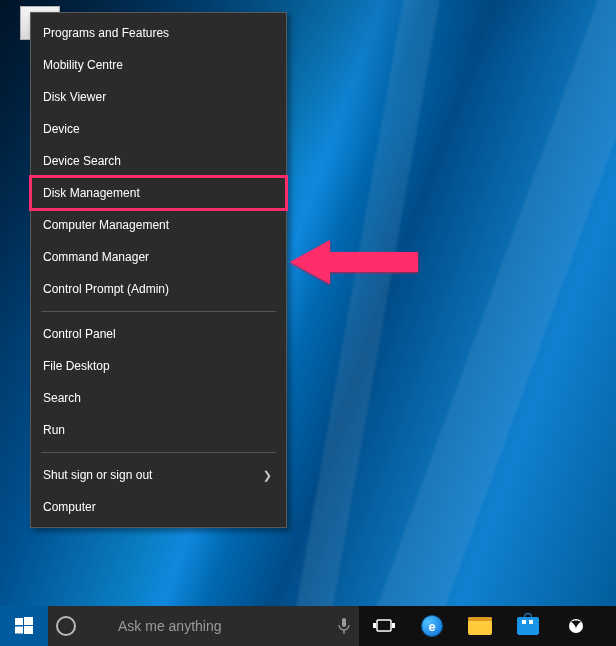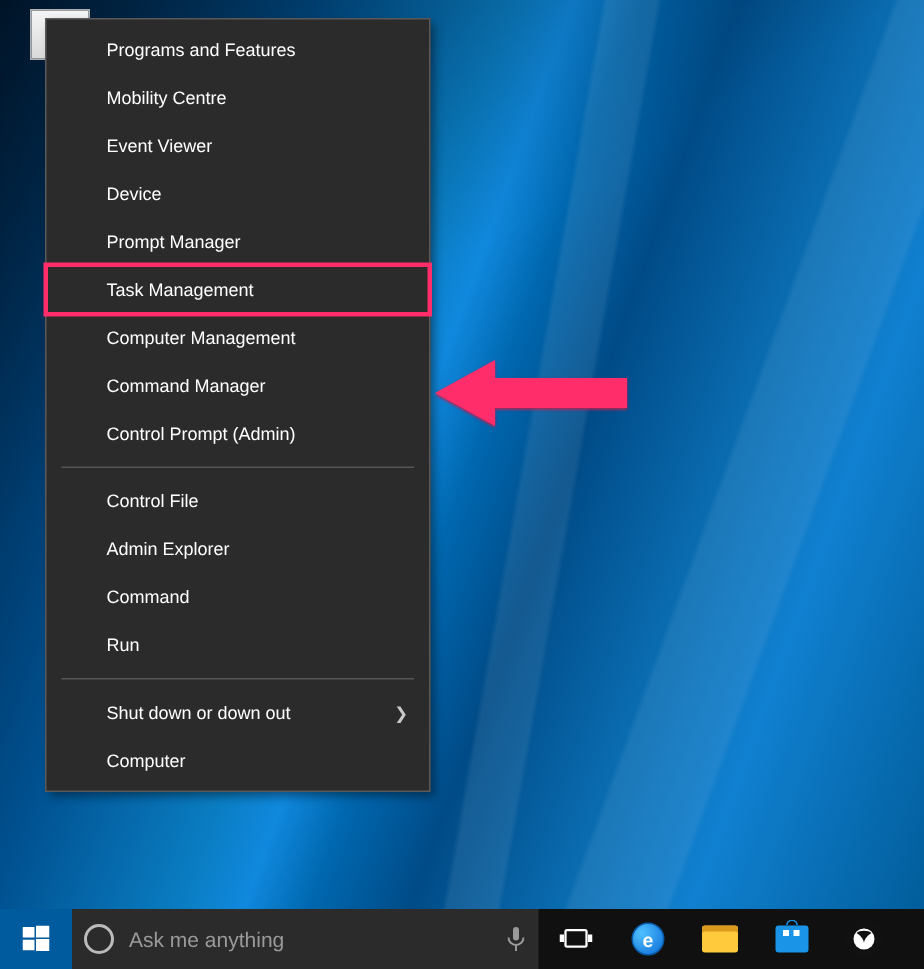--- a/index.html
+++ b/index.html
@@ -57,21 +57,21 @@
       top: 12px;
       width: 257px;
       background: #2b2b2b;
       border: 1px solid #5a5a5a;
       box-shadow: 3px 3px 6px rgba(0,0,0,.4);
       padding: 4px 0;
     }
     .menu-item {
       display: flex;
       align-items: center;
-      padding: 0 40px;
+      padding: 0 12px;
       height: 32px;
       color: #fff;
       font-size: 12px;
       cursor: default;
       position: relative;
     }
     .menu-item .arrow {
       position: absolute;
       right: 14px;
       color: #c8c8c8;
@@ -124,20 +124,21 @@
     .searchbox .cortana {
       width: 20px; height: 20px;
       border: 2px solid #bbb;
       border-radius: 50%;
       margin-right: 10px;
     }
     .searchbox .text {
       color: #9a9a9a;
       font-size: 14px;
       flex: 1;
+      margin-left: 32px;
     }
     .searchbox .mic { color: #9a9a9a; margin-left:8px;}
     .task-icon {
       width: 48px;
       display: flex;
       align-items: center;
       justify-content: center;
       color: #fff;
     }
     .edge-circle{
@@ -176,56 +177,56 @@
 </div>
 
 <div class="menu" id="winx-menu">
     <div class="menu-item">
       <span>Programs and Features</span>
     </div>
     <div class="menu-item">
       <span>Mobility Centre</span>
     </div>
     <div class="menu-item">
-      <span>Event Viewer</span>
+      <span>Disk Viewer</span>
     </div>
     <div class="menu-item">
       <span>Device</span>
     </div>
     <div class="menu-item">
-      <span>Prompt Manager</span>
+      <span>Device Search</span>
     </div>
     <div class="menu-item outlined">
-      <span>Task Management</span>
+      <span>Disk Management</span>
     </div>
     <div class="menu-item">
       <span>Computer Management</span>
     </div>
     <div class="menu-item">
       <span>Command Manager</span>
     </div>
     <div class="menu-item">
       <span>Control Prompt (Admin)</span>
     </div>
     <div class="menu-sep"></div>
     <div class="menu-item">
-      <span>Control File</span>
-    </div>
-    <div class="menu-item">
-      <span>Admin Explorer</span>
-    </div>
-    <div class="menu-item">
-      <span>Command</span>
+      <span>Control Panel</span>
+    </div>
+    <div class="menu-item">
+      <span>File Desktop</span>
+    </div>
+    <div class="menu-item">
+      <span>Search</span>
     </div>
     <div class="menu-item">
       <span>Run</span>
     </div>
     <div class="menu-sep"></div>
     <div class="menu-item">
-      <span>Shut down or down out</span>
+      <span>Shut sign or sign out</span>
       <span class="arrow">❯</span>
     </div>
     <div class="menu-item">
       <span>Computer</span>
     </div>
   </div>
 
 <svg class="pointer" viewBox="0 0 130 60">
   <defs>
     <filter id="soft">

